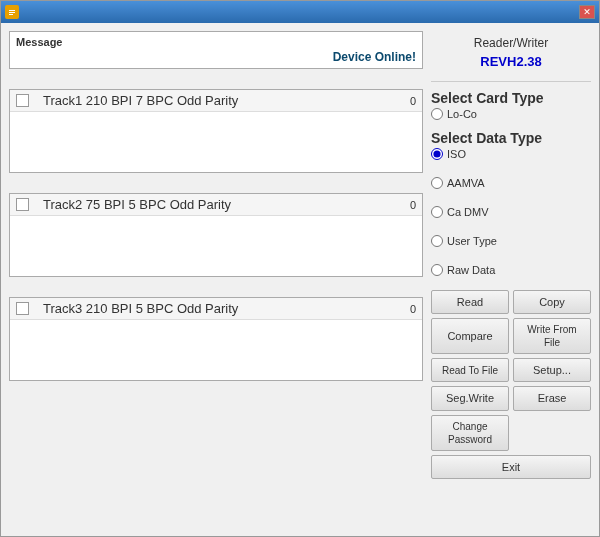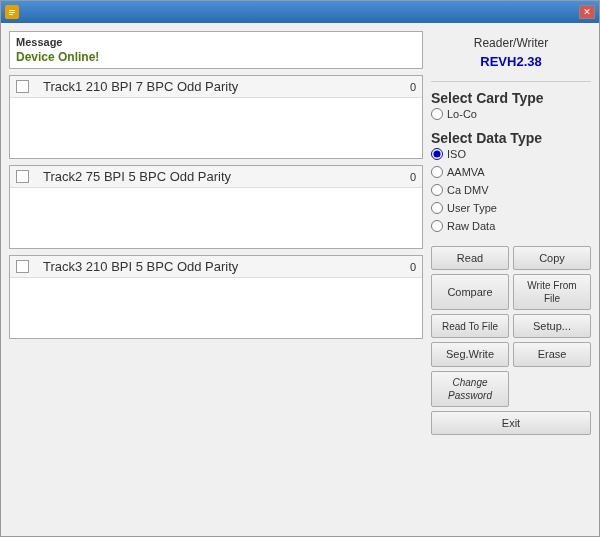--- a/index.html
+++ b/index.html
@@ -62,37 +62,38 @@
     .content {
       display: flex;
       flex: 1;
       padding: 8px;
       gap: 8px;
     }
     .left-panel {
       flex: 1;
       display: flex;
       flex-direction: column;
-      gap: 6px;
+      gap: 20px;
     }
     .message-group {
       border: 1px solid #aaa;
       padding: 4px 6px;
       background: white;
     }
     .group-label {
       font-size: 11px;
       font-weight: bold;
       color: #333;
       margin-bottom: 2px;
     }
     .message-text {
-      color: #4d7c0f;
+      color: #0c4a6e;
       font-size: 12px;
       font-weight: bold;
+      text-align: right;
     }
     .track-section {
       border: 1px solid #aaa;
       background: white;
       display: flex;
       flex-direction: column;
     }
     .track-header {
       display: flex;
       align-items: center;
@@ -152,21 +153,21 @@
     }
     .section-label {
       font-size: 14px;
       color: #333;
       font-weight: bold;
       margin-bottom: 2px;
     }
     .radio-group {
       display: flex;
       flex-direction: column;
-      gap: 6px;
+      gap: 17px;
       margin-bottom: 4px;
     }
     .radio-item {
       display: flex;
       align-items: center;
       gap: 4px;
       font-size: 11px;
       color: #333;
     }
     .radio-input {
@@ -302,18 +303,18 @@
 
       <div class="buttons-grid">
         <button class="btn">Read</button>
         <button class="btn">Copy</button>
         <button class="btn">Compare</button>
         <button class="btn" style="font-size:10px;">Write From File</button>
         <button class="btn" style="font-size:10px;">Read To File</button>
         <button class="btn">Setup...</button>
         <button class="btn">Seg.Write</button>
         <button class="btn">Erase</button>
-        <button class="btn" style="font-size:10px;font-style:italic;">Change Password</button>
+        <button class="btn" style="font-size:10px;">Change Password</button>
         <button class="btn btn-full">Exit</button>
       </div>
     </div>
   </div>
 </div>
 
 </body></html>

